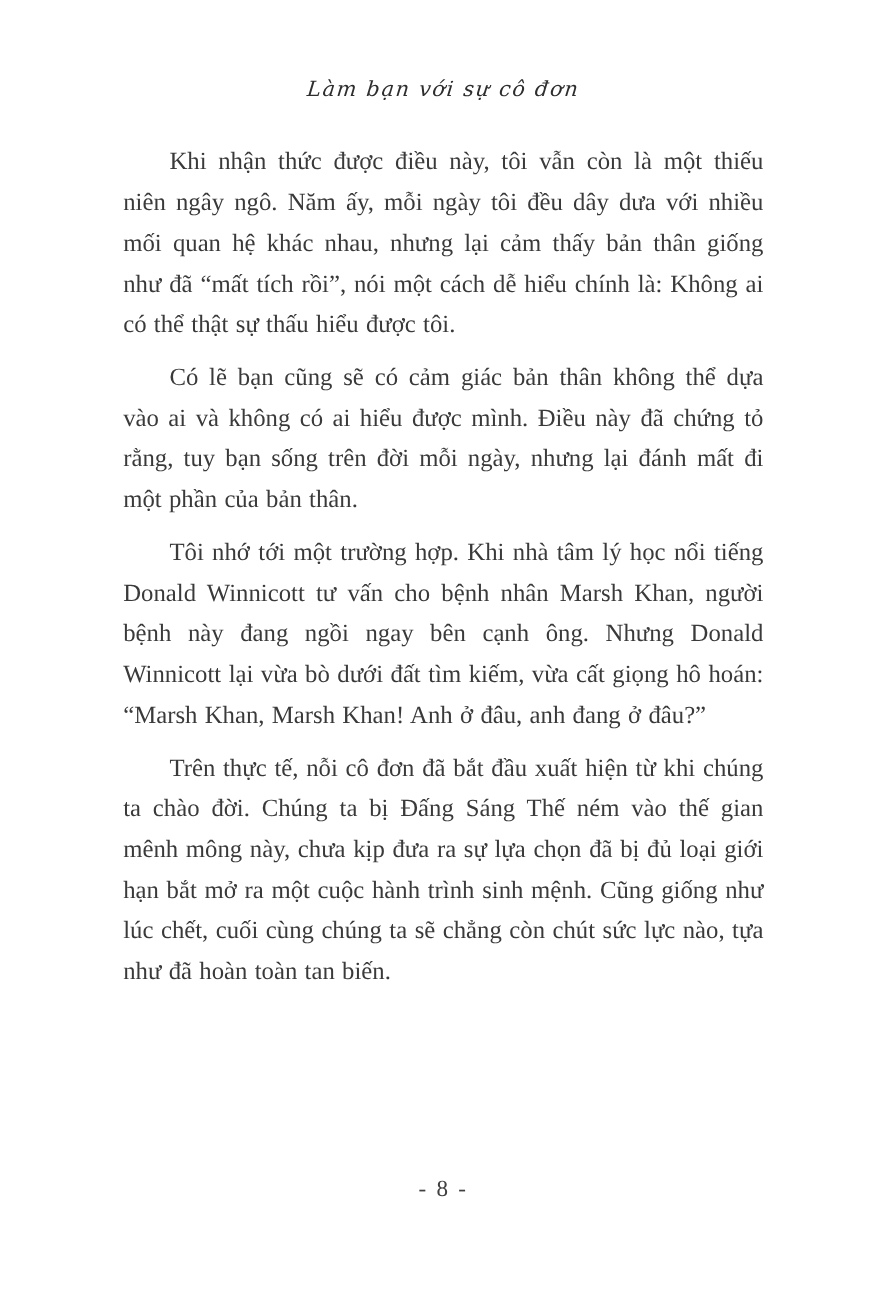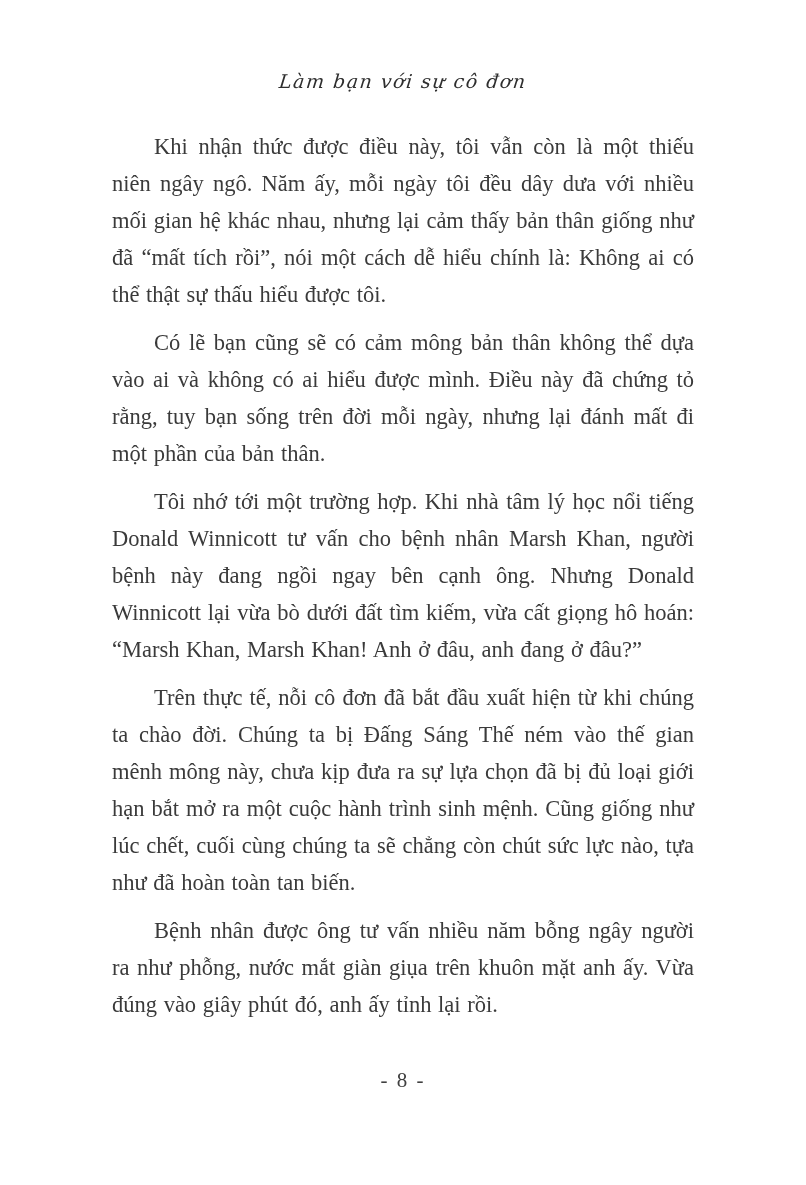--- a/index.html
+++ b/index.html
@@ -64,22 +64,21 @@
   }
 </style>
 </head>
 <body>
 
 <div class="book-page">
 
   <div class="running-head">Làm bạn với sự cô đơn</div>
 
   <div class="body-text">
-    <p>Khi nhận thức được điều này, tôi vẫn còn là một thiếu niên ngây ngô. Năm ấy, mỗi ngày tôi đều dây dưa với nhiều mối gian hệ khác nhau, nhưng lại cảm thấy bản thân giống như đã “mất tích rồi”, nói một cách dễ hiểu chính là: Không ai có thể thật sự thấu hiểu được tôi.</p>
-    <p>Có lẽ bạn cũng sẽ có cảm mông bản thân không thể dựa vào ai và không có ai hiểu được mình. Điều này đã chứng tỏ rằng, tuy bạn sống trên đời mỗi ngày, nhưng lại đánh mất đi một phần của bản thân.</p>
+    <p>Khi nhận thức được điều này, tôi vẫn còn là một thiếu niên ngây ngô. Năm ấy, mỗi ngày tôi đều dây dưa với nhiều mối quan hệ khác nhau, nhưng lại cảm thấy bản thân giống như đã “mất tích rồi”, nói một cách dễ hiểu chính là: Không ai có thể thật sự thấu hiểu được tôi.</p>
+    <p>Có lẽ bạn cũng sẽ có cảm giác bản thân không thể dựa vào ai và không có ai hiểu được mình. Điều này đã chứng tỏ rằng, tuy bạn sống trên đời mỗi ngày, nhưng lại đánh mất đi một phần của bản thân.</p>
     <p>Tôi nhớ tới một trường hợp. Khi nhà tâm lý học nổi tiếng Donald Winnicott tư vấn cho bệnh nhân Marsh Khan, người bệnh này đang ngồi ngay bên cạnh ông. Nhưng Donald Winnicott lại vừa bò dưới đất tìm kiếm, vừa cất giọng hô hoán: “Marsh Khan, Marsh Khan! Anh ở đâu, anh đang ở đâu?”</p>
     <p>Trên thực tế, nỗi cô đơn đã bắt đầu xuất hiện từ khi chúng ta chào đời. Chúng ta bị Đấng Sáng Thế ném vào thế gian mênh mông này, chưa kịp đưa ra sự lựa chọn đã bị đủ loại giới hạn bắt mở ra một cuộc hành trình sinh mệnh. Cũng giống như lúc chết, cuối cùng chúng ta sẽ chẳng còn chút sức lực nào, tựa như đã hoàn toàn tan biến.</p>
-    <p>Bệnh nhân được ông tư vấn nhiều năm bỗng ngây người ra như phỗng, nước mắt giàn giụa trên khuôn mặt anh ấy. Vừa đúng vào giây phút đó, anh ấy tỉnh lại rồi.</p>
   </div>
 
   <div class="page-footer">- 8 -</div>
 
 </div>
 
 </body></html>

